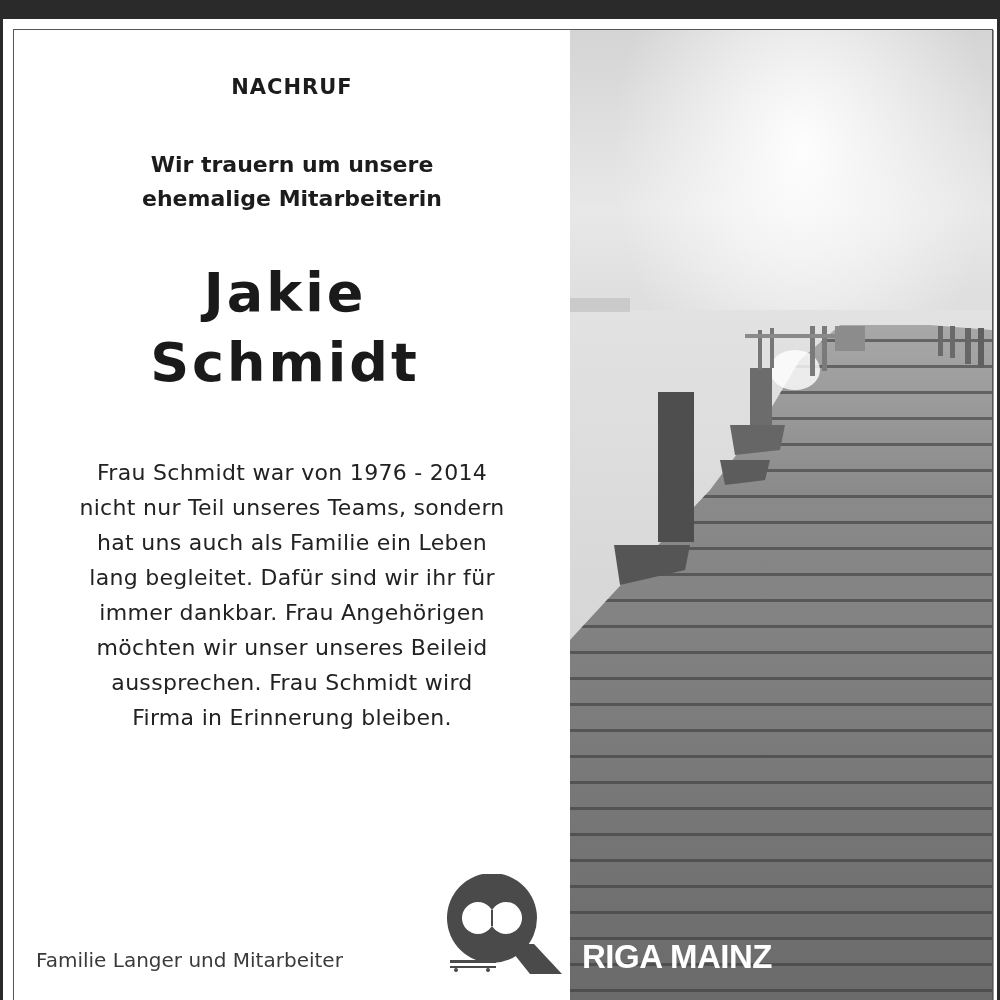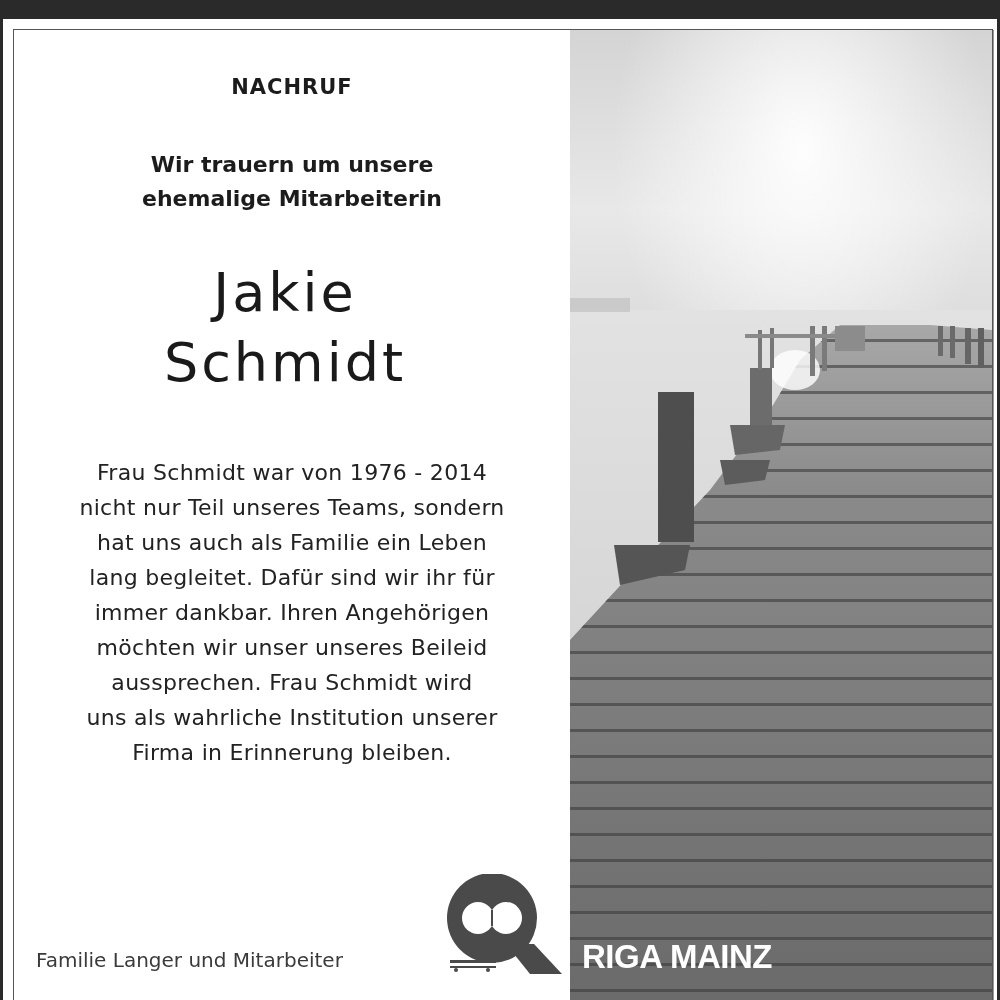--- a/index.html
+++ b/index.html
@@ -27,21 +27,21 @@
     .kicker {
       position: absolute; left: 0; right: 0; top: 45px;
       font-weight: bold; font-size: 21px; letter-spacing: 1px;
     }
     .subhead {
       position: absolute; left: 0; right: 0; top: 118px;
       font-weight: bold; font-size: 22px; line-height: 34px;
     }
     .name {
       position: absolute; left: 0; right: 14px; top: 228px;
-      font-weight: normal; font-size: 54px; line-height: 70px; letter-spacing: 3px;
+      font-weight: bold; font-size: 54px; line-height: 70px; letter-spacing: 3px;
       color: #1a1a1a;
     }
     .body {
       position: absolute; left: 14px; right: 14px; top: 425px;
       font-size: 22px; line-height: 35px; color: #222;
       letter-spacing: 0.3px;
     }
     .body span { display: block; white-space: nowrap; }
     .signoff {
       position: absolute; left: 22px; top: 918px;
@@ -80,24 +80,23 @@
       <div class="name">
         <div>Jakie</div>
         <div>Schmidt</div>
       </div>
 
       <div class="body">
         <span>Frau Schmidt war von 1976 - 2014</span>
         <span>nicht nur Teil unseres Teams, sondern</span>
         <span>hat uns auch als Familie ein Leben</span>
         <span>lang begleitet. Dafür sind wir ihr für</span>
-        <span>immer dankbar. Ihren Angehörigen</span>
+        <span>immer dankbar. Frau Angehörigen</span>
         <span>möchten wir unser unseres Beileid</span>
         <span>aussprechen. Frau Schmidt wird</span>
-        <span>uns als wahrliche Institution unserer</span>
         <span>Firma in Erinnerung bleiben.</span>
       </div>
 
       <div class="signoff">Familie Langer und Mitarbeiter</div>
     </div>
 
     <div class="photo">
       <svg width="422" height="978" viewBox="0 0 422 978" xmlns="http://www.w3.org/2000/svg">
         <defs>
           <linearGradient id="sky" x1="0" y1="0" x2="0" y2="1">

